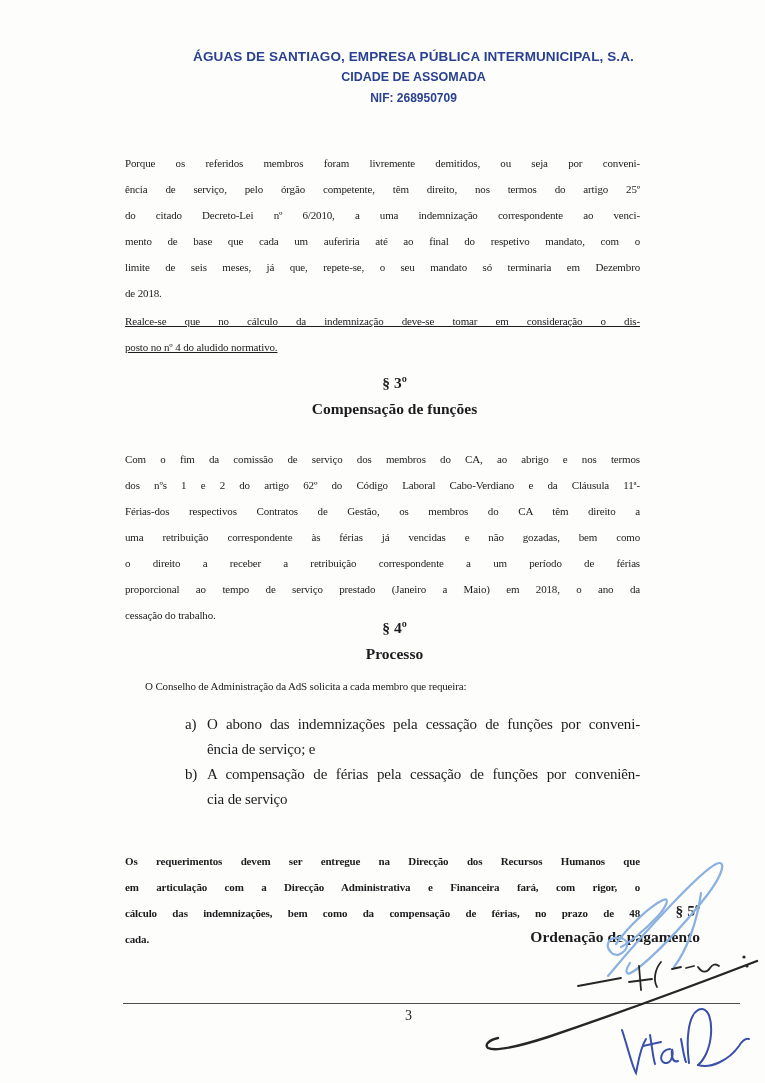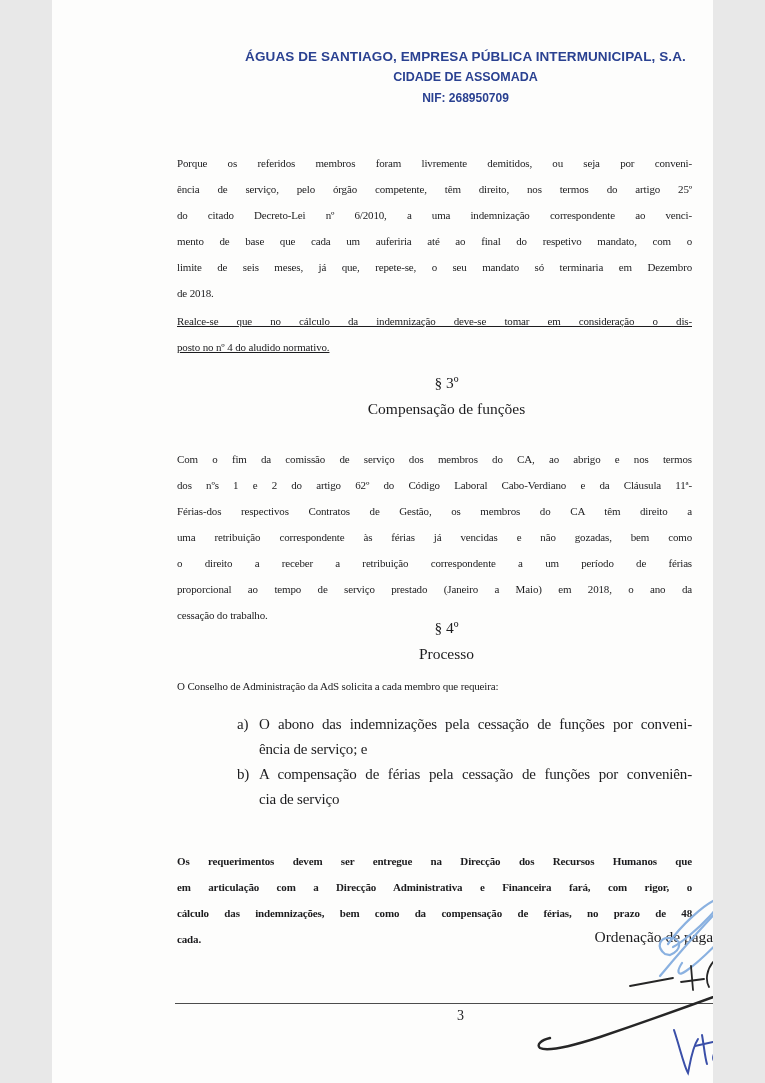--- a/index.html
+++ b/index.html
@@ -1,37 +1,37 @@
 <!DOCTYPE html>
 <html><head>
 <meta charset="utf-8">
 <style>
   html,body { margin:0; padding:0; background:#e8e8e8; }
   .page {
-    position:relative; width:661px; height:1083px; margin:0 auto;
+    position:relative; width:765px; height:1083px; margin:0 auto;
     background:#fdfdfc; overflow:hidden;
     font-family:"Liberation Serif","DejaVu Serif",serif;
     color:#1c1c1e;
   }
   
   .doc-header {
     position:absolute; top:46px; left:31px; width:765px;
     text-align:center;
     font-family:"Liberation Sans","DejaVu Sans",sans-serif;
     font-weight:bold; line-height:21px;
   }
   .hd1 { font-size:13.5px; letter-spacing:0.1px; }
   .hd2 { font-size:12.5px; }
   .hd3 { font-size:12px; }
   
   .col { position:absolute; left:125px; top:0; width:515px; }
   .para { position:absolute; width:100%; font-size:11px; line-height:26px; letter-spacing:-0.15px; }
   .pline { text-align:justify; text-align-last:justify; text-justify:inter-word; white-space:normal; }
   .pline.last { text-align-last:left; }
-  .sec { position:absolute; width:100%; text-align:center; font-weight:normal; font-size:15.5px; line-height:26px; }
+  .sec { position:absolute; width:100%; text-align:center; font-weight:bold; font-size:15.5px; line-height:26px; }
   
   .blist { position:absolute; width:100%; padding-left:60px; box-sizing:border-box; font-size:15px; line-height:25px; letter-spacing:-0.15px; }
   .li { display:flex; }
   .li-marker { width:22px; flex:0 0 22px; }
   .li-lines { flex:1; min-width:0;font-family:Liberation Serif, serif; }
   
   .footer-rule { position:absolute; left:123px; top:1003px; width:617px; height:1px; background:#4c4c4c; }
   .page-number { position:absolute; left:0; top:1008px; width:817px; text-align:center; font-size:14px; }
   .sig-overlay { position:absolute; left:0; top:0; width:765px; height:1083px; pointer-events:none; }
 </style>
@@ -75,21 +75,21 @@
         <div class="pline">o direito a receber a retribuição correspondente a um período de férias</div>
         <div class="pline">proporcional ao tempo de serviço prestado (Janeiro a Maio) em 2018, o ano da</div>
         <div class="pline last">cessação do trabalho.</div>
       </div>
 
     <div class="sec" style="top:615px; left:12px;">
       <div>§ 4º</div>
       <div>Processo</div>
     </div>
 
-    <div class="para" style="top:673px;">
+    <div class="para" style="top:673px;margin-left:20px;">
         <div class="pline last">O Conselho de Administração da AdS solicita a cada membro que requeira:</div>
       </div>
 
     <div class="blist" style="top:712px;">
       <div class="li">
         <div class="li-marker">a)</div>
         <div class="li-lines">
             <div class="pline">O abono das indemnizações pela cessação de funções por conveni-</div>
             <div class="pline last">ência de serviço; e</div>
           </div>

